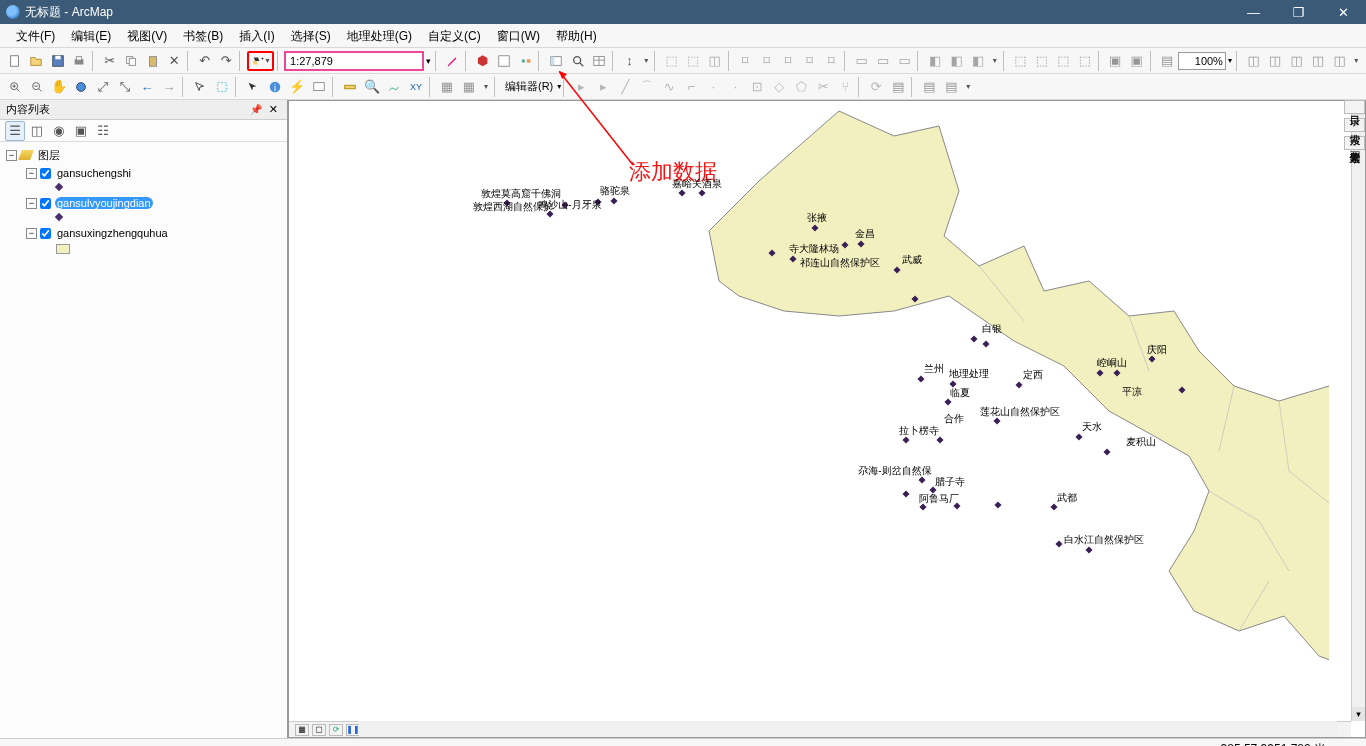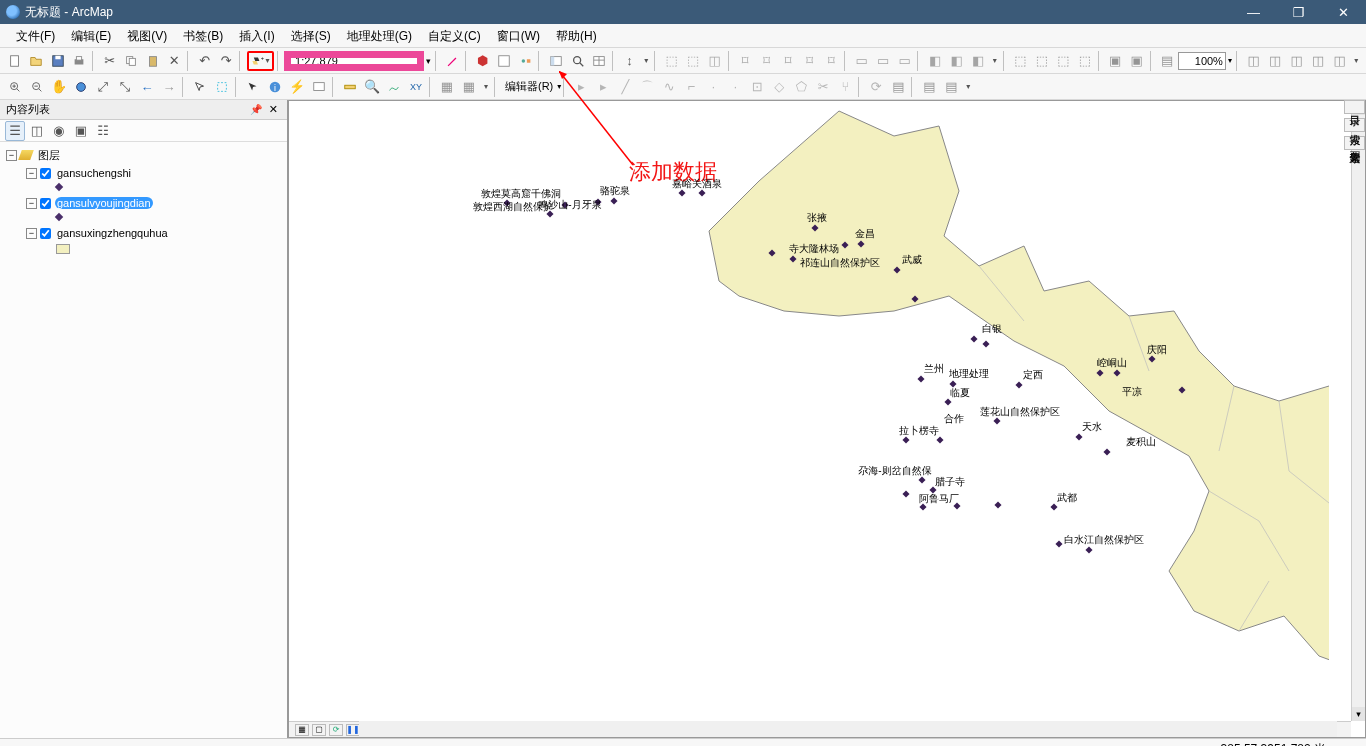--- a/index.html
+++ b/index.html
@@ -7,21 +7,21 @@
 .titlebar { height: 24px; background: #3b5a78; color: #fff; display: flex; align-items: center; font-size: 12px; padding-left: 6px; }
 .titlebar .globe { width: 14px; height: 14px; background: radial-gradient(circle at 40% 40%, #7fc0ff 40%, #2a6aaf 80%); border-radius: 50%; margin-right: 5px; }
 .titlebar .spacer { flex: 1; }
 .titlebar .winbtn { width: 45px; height: 24px; display: flex; align-items: center; justify-content: center; color: #fff; font-size: 13px; }
 .menubar { height: 24px; background: #f7f7f7; border-bottom: 1px solid #d8d8d8; display: flex; align-items: center; font-size: 12px; padding-left: 8px; }
 .menubar span { padding: 0 8px; line-height: 24px; }
 .toolbar-row { height: 26px; background: #f7f7f7; border-bottom: 1px solid #d8d8d8; display: flex; align-items: center; padding: 0 4px; }
 .tbicon { width: 20px; height: 20px; border: 1px solid transparent; margin: 0 1px; display: flex; align-items: center; justify-content: center; font-size: 13px; border-radius: 2px; color: #555; }
 .tbicon svg { width: 14px; height: 14px; }
 .tbsep { width: 5px; height: 20px; border-left: 1px solid #c0c0c0; margin: 0 2px; }
-.scale-input { width: 140px; height: 20px; border: 7px solid #ec4899; font-size: 11px; padding: 0 4px; background: #fff; }
+.scale-input { width: 140px; height: 20px; border: 2px solid #ec4899; font-size: 11px; padding: 0 4px; background: #fff; }
 .add-data-outline { border: 2px solid #f00 !important; }
 .pct-input { width: 48px; height: 18px; border: 1px solid #999; font-size: 11px; text-align: right; padding-right: 2px; }
 .body-area { display: flex; height: 638px; }
 .toc-panel { width: 288px; border-right: 1px solid #999; display: flex; flex-direction: column; background: #fcfcfc; }
 .toc-header { height: 20px; background: #eee; border-bottom: 1px solid #ccc; display: flex; align-items: center; font-size: 11px; padding: 0 6px; position: relative; }
 .toc-header .pin { margin-left: auto; font-size: 10px; padding: 0 3px; }
 .toc-header .close { font-size: 11px; padding: 0 3px; }
 .toc-iconbar { height: 22px; border-bottom: 1px solid #ddd; display: flex; align-items: center; padding: 0 4px; }
 .toc-tree { flex: 1; padding: 4px 2px; font-size: 11px; overflow: auto; }
 .tree-row { display: flex; align-items: center; height: 18px; }

